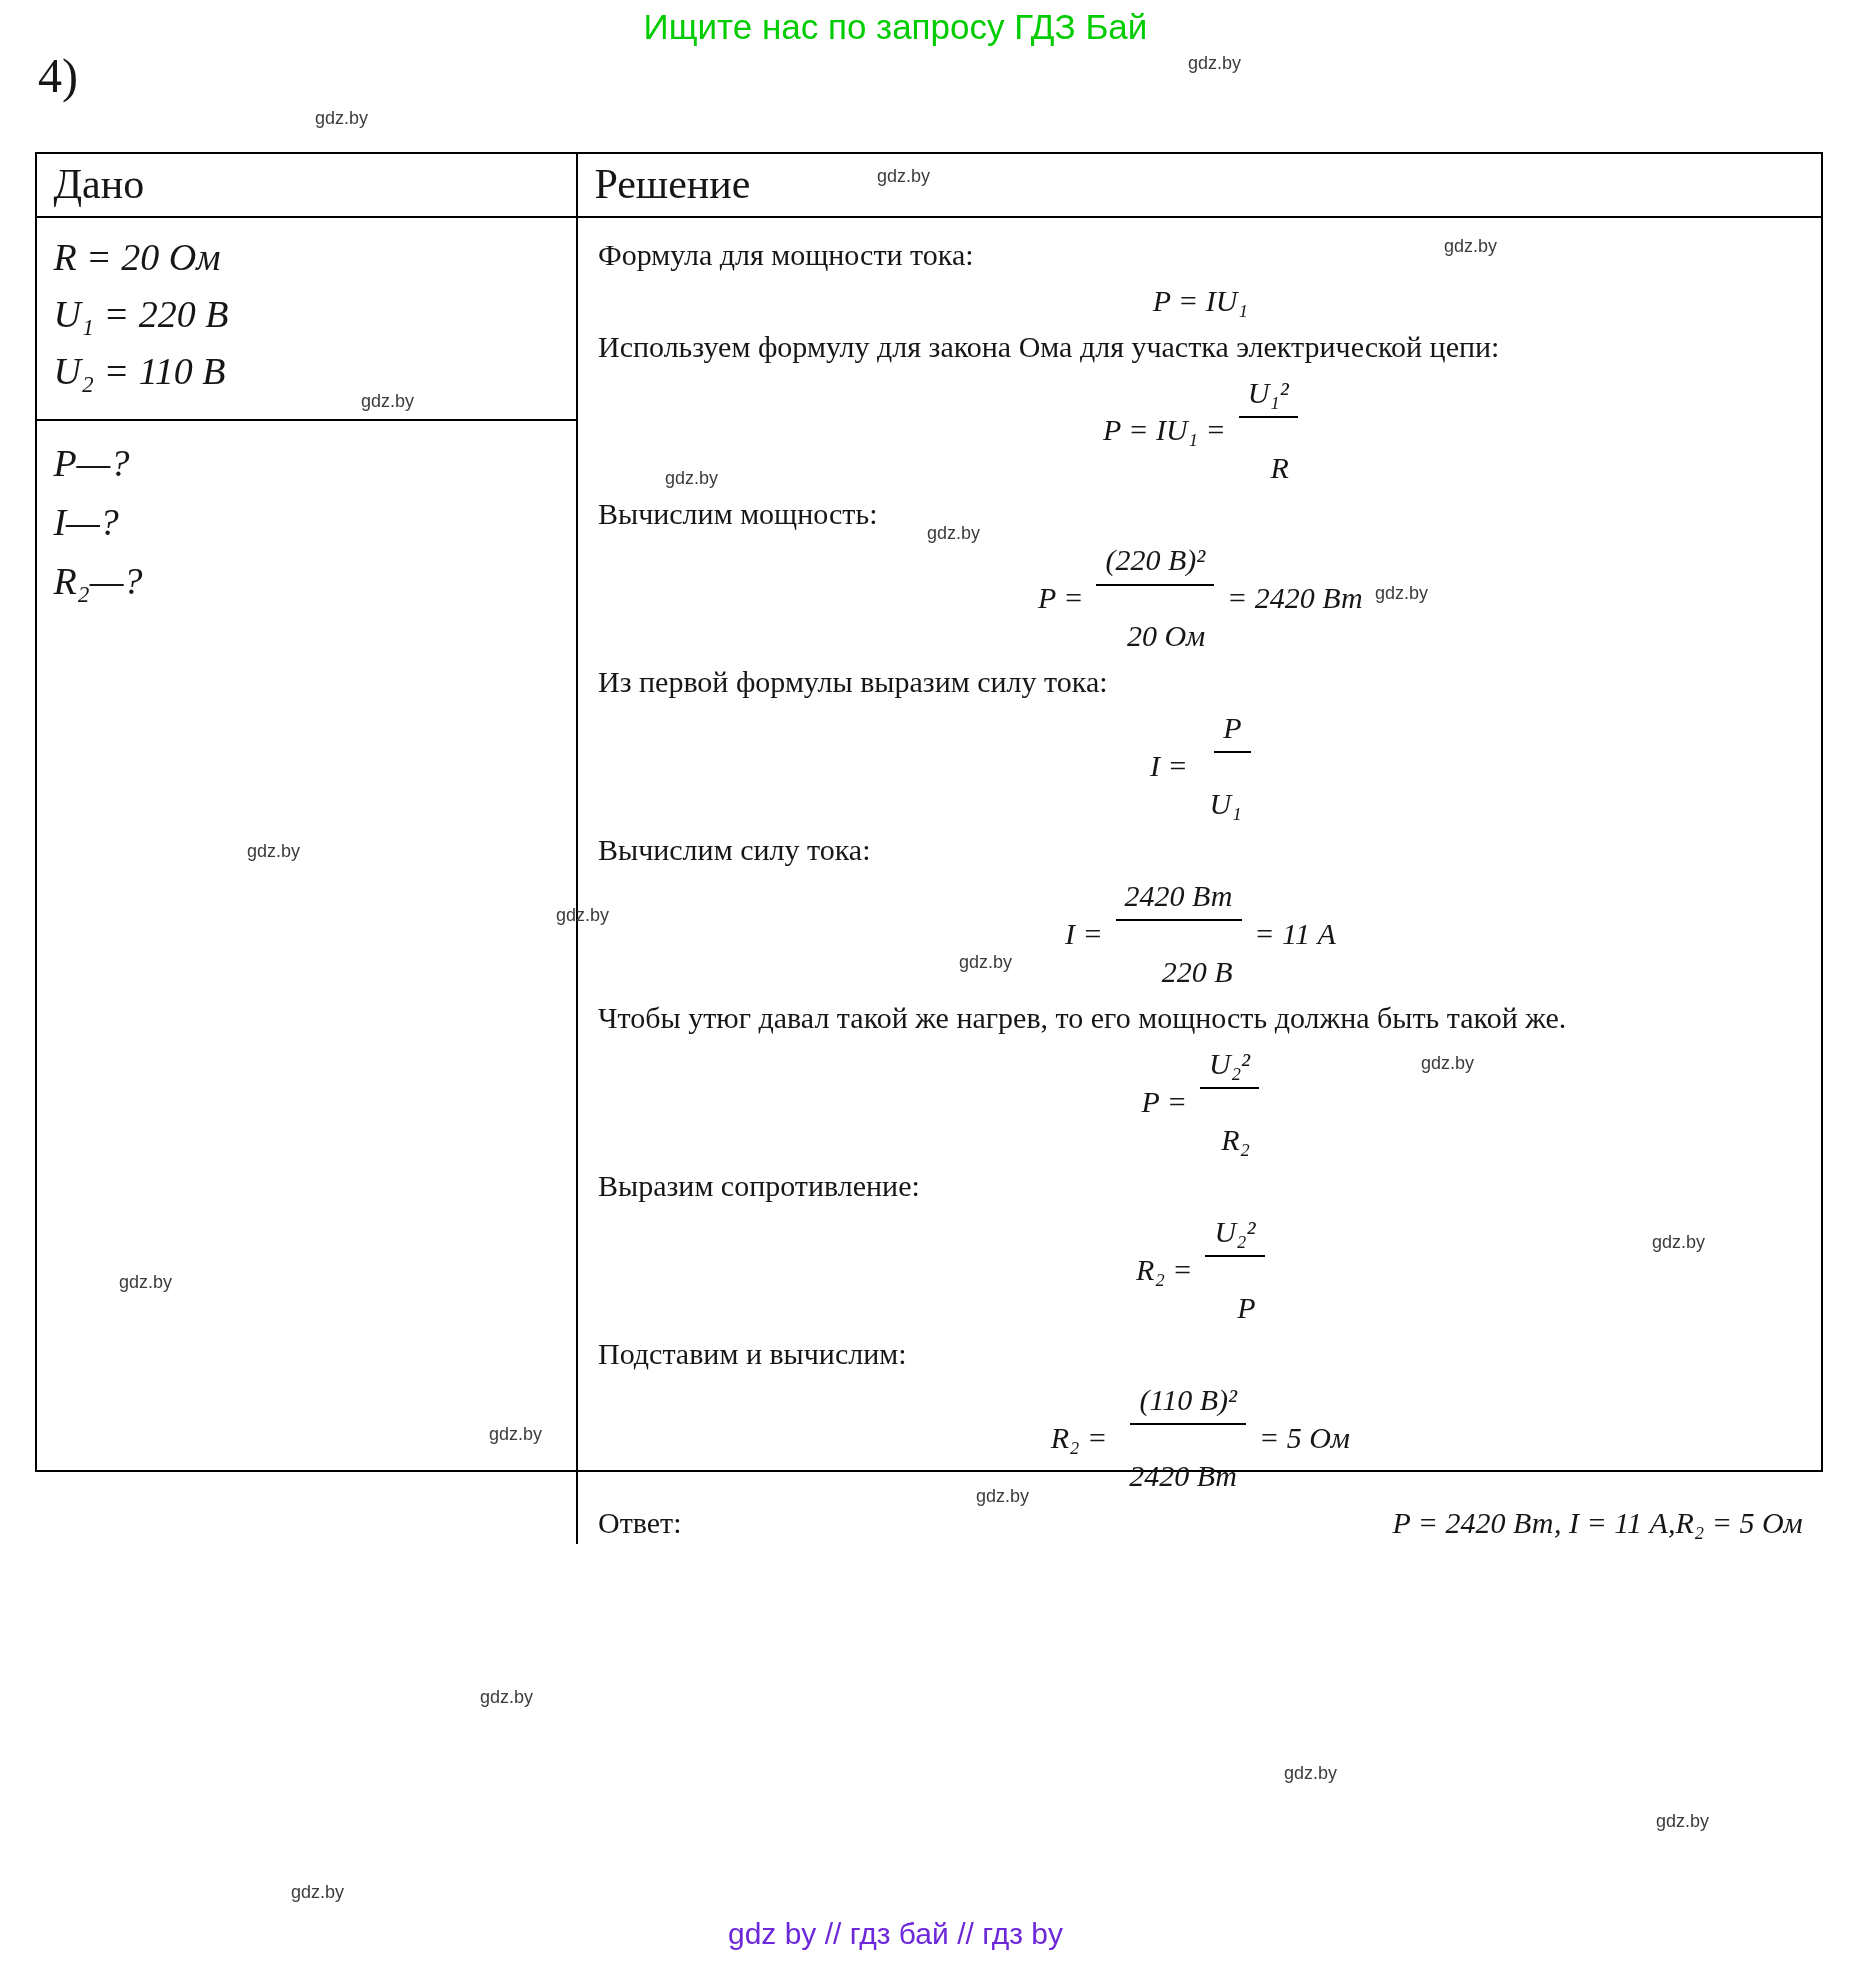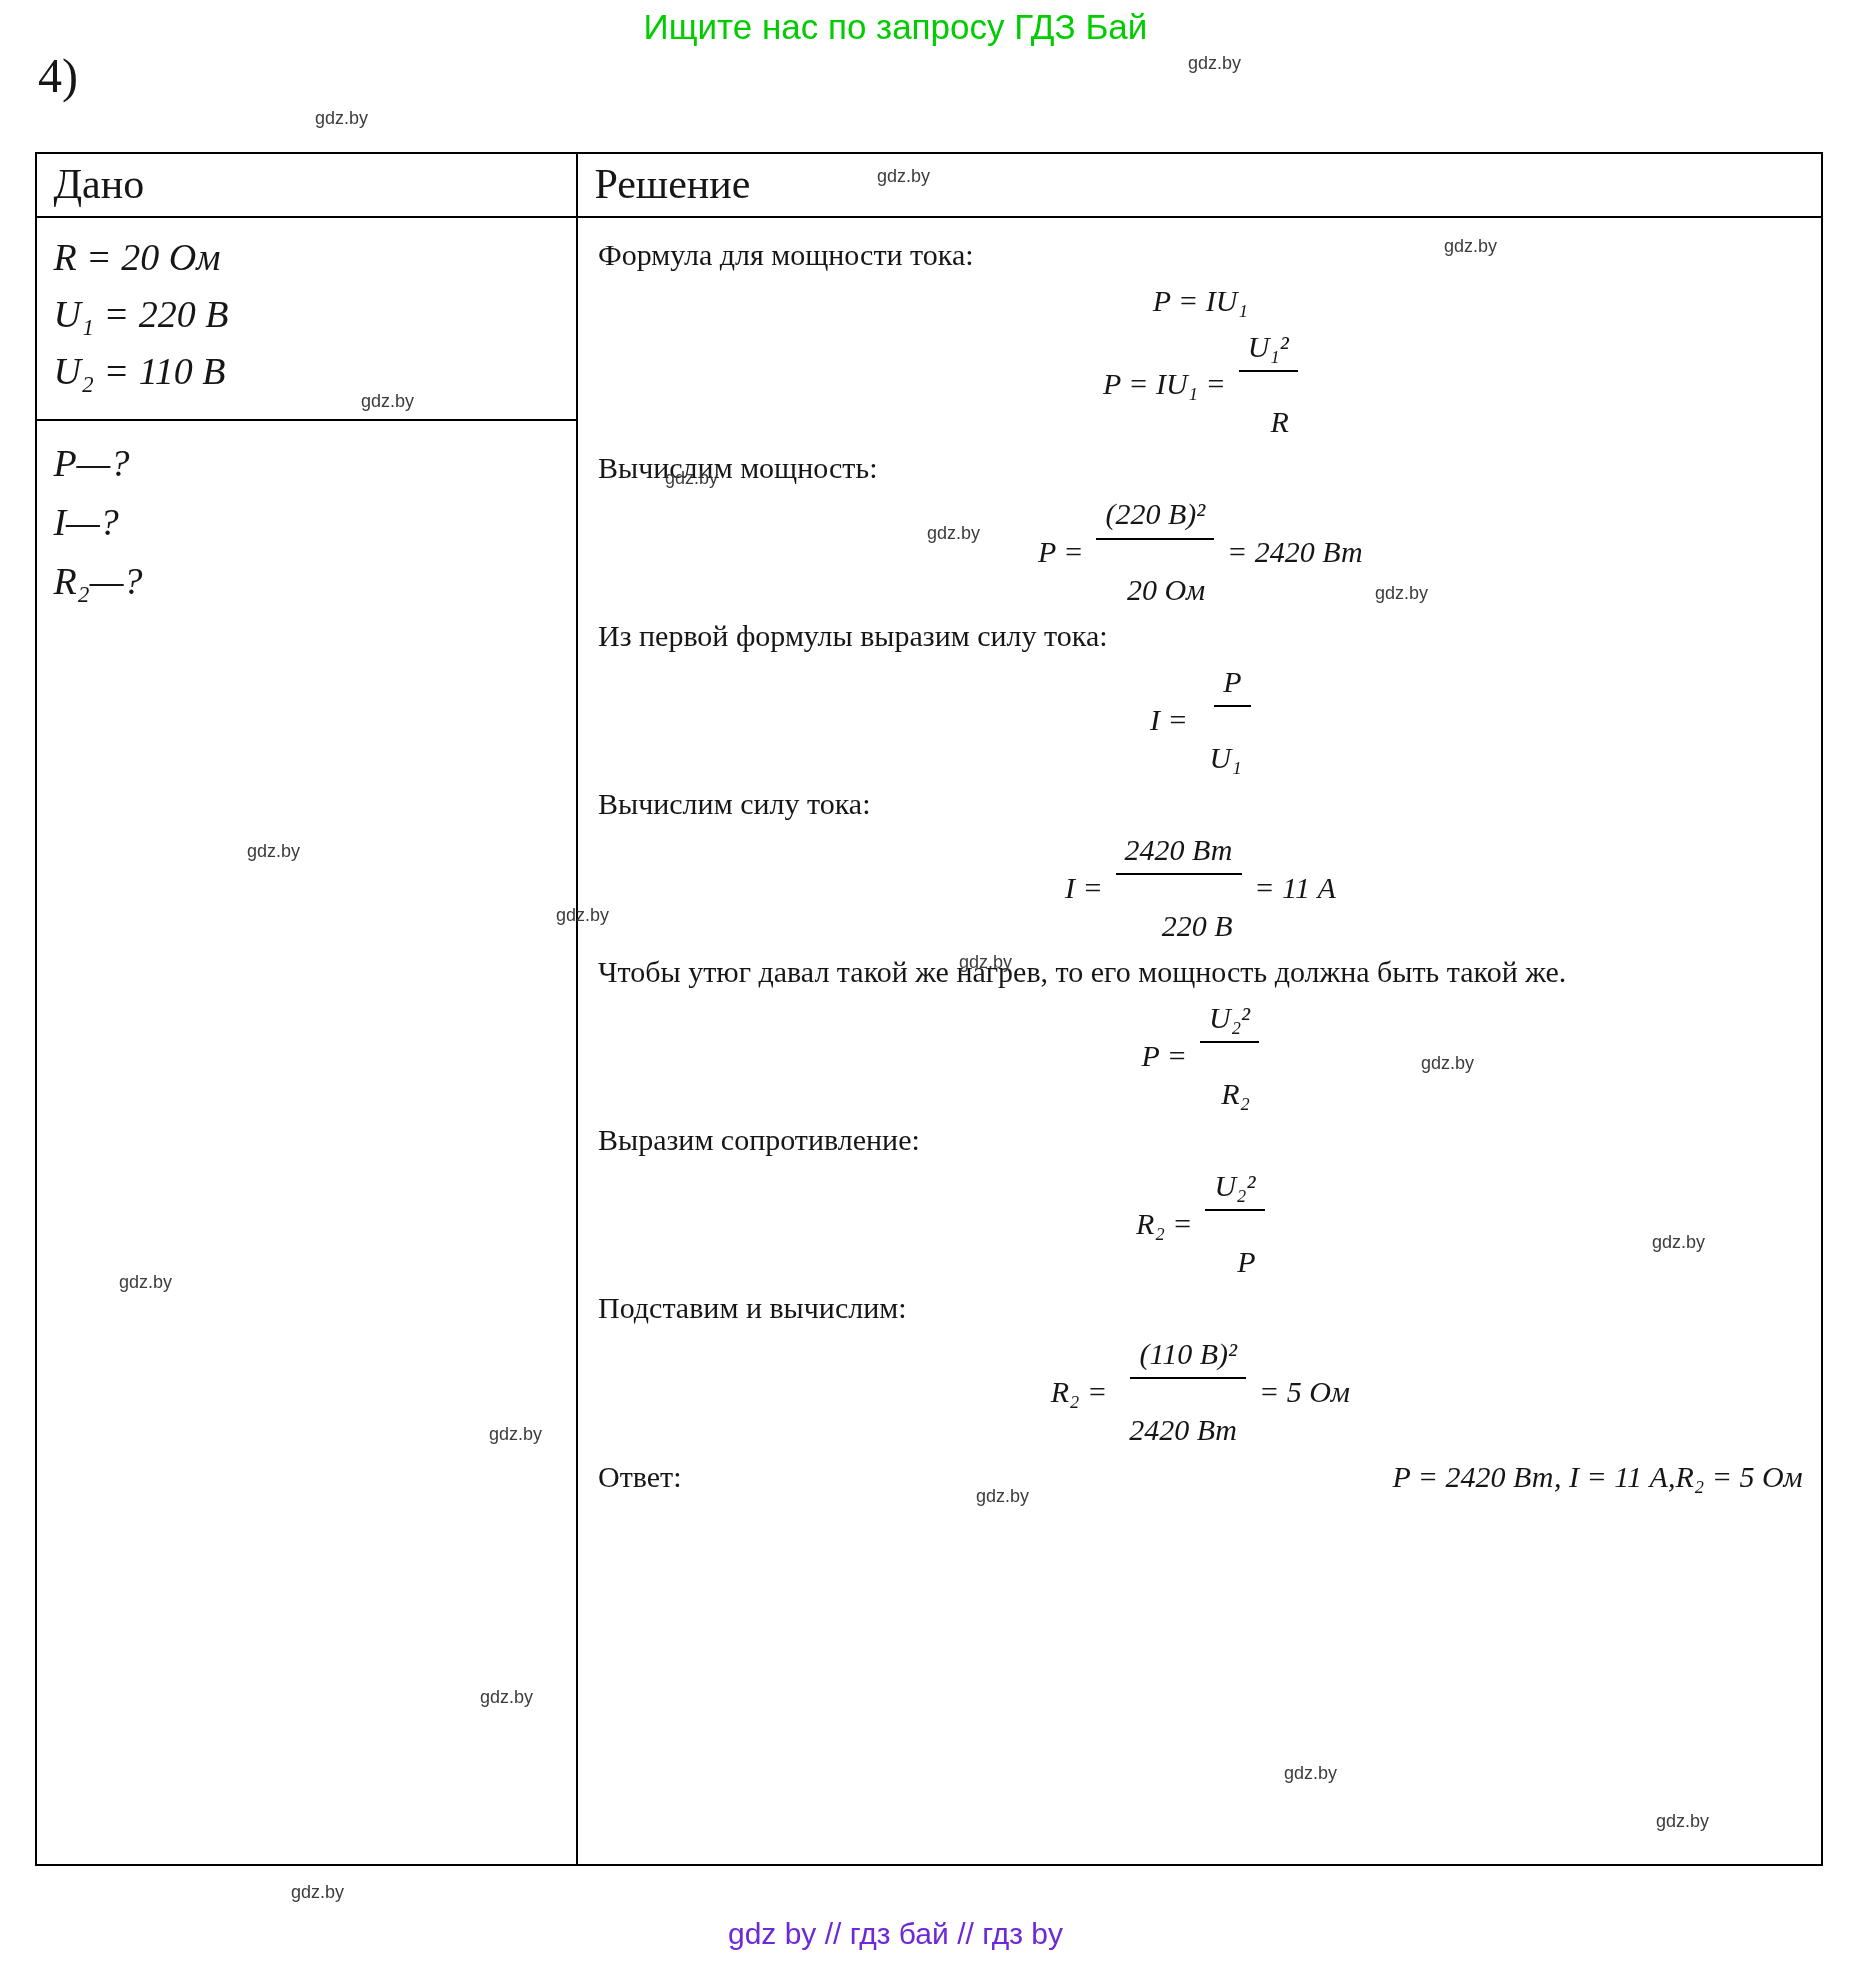--- a/index.html
+++ b/index.html
@@ -34,21 +34,21 @@
     font-family: "Liberation Sans", "DejaVu Sans", sans-serif;
     font-size: 18px;
     color: #3c3c3c;
     white-space: nowrap;
     z-index: 5;
   }
 
   .tbl {
     position: absolute;
     left: 35px; top: 152px;
-    width: 1788px; height: 1714px;
+    width: 1788px; height: 1320px;
     box-sizing: border-box;
     border: 2.7px solid #000;
     display: grid;
     grid-template-columns: 541px 1fr;
     grid-template-rows: 64px 1fr;
     background: #fff;
   }
   .hdr {
     box-sizing: border-box;
     font-size: 42px;
@@ -162,20 +162,21 @@
     </div>
 
     <div class="cell-solution">
 
       <div class="step-text">Формула для мощности тока:</div>
 
       <div class="formula">
         <span>P = IU₁</span>
       </div>
 
+      <div class="step-text">Используем формулу для закона Ома для участка электрической цепи:</div>
 
       <div class="formula">
         <span>P = IU₁ =</span>
         <span class="frac">
           <span class="num">U₁²</span>
           <span class="den">R</span>
         </span>
       </div>
 
       <div class="step-text">Вычислим мощность:</div>

